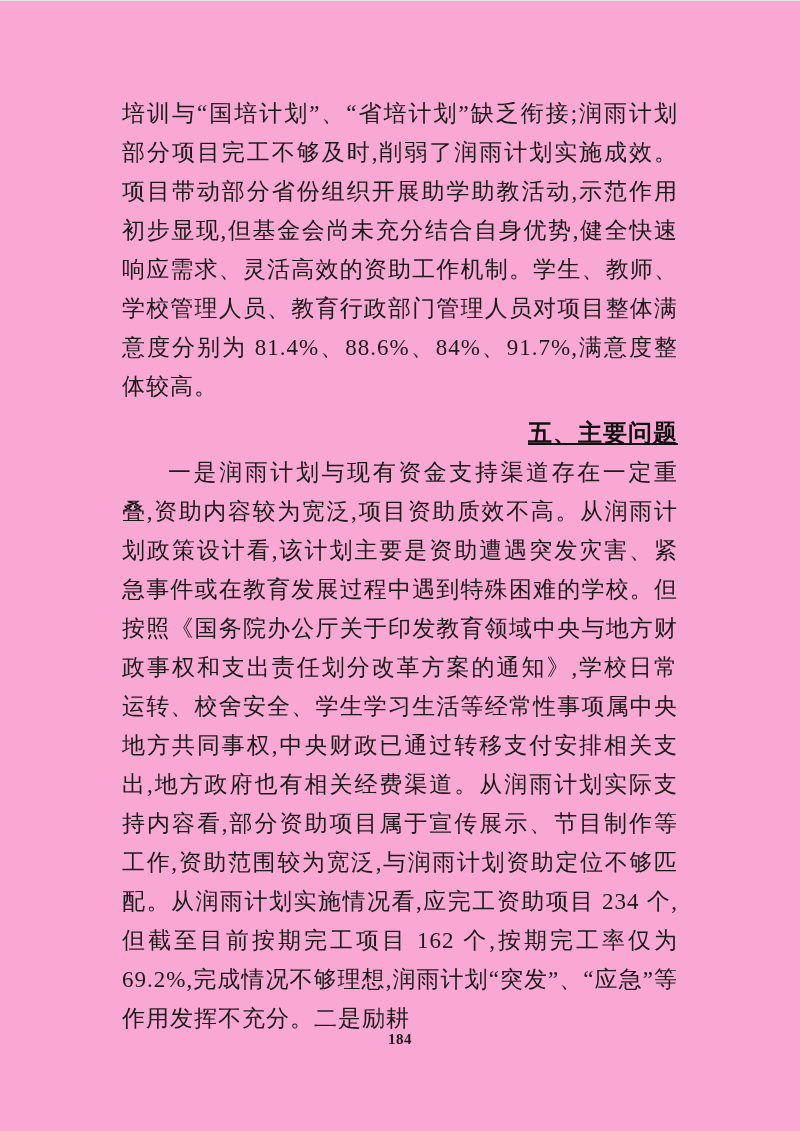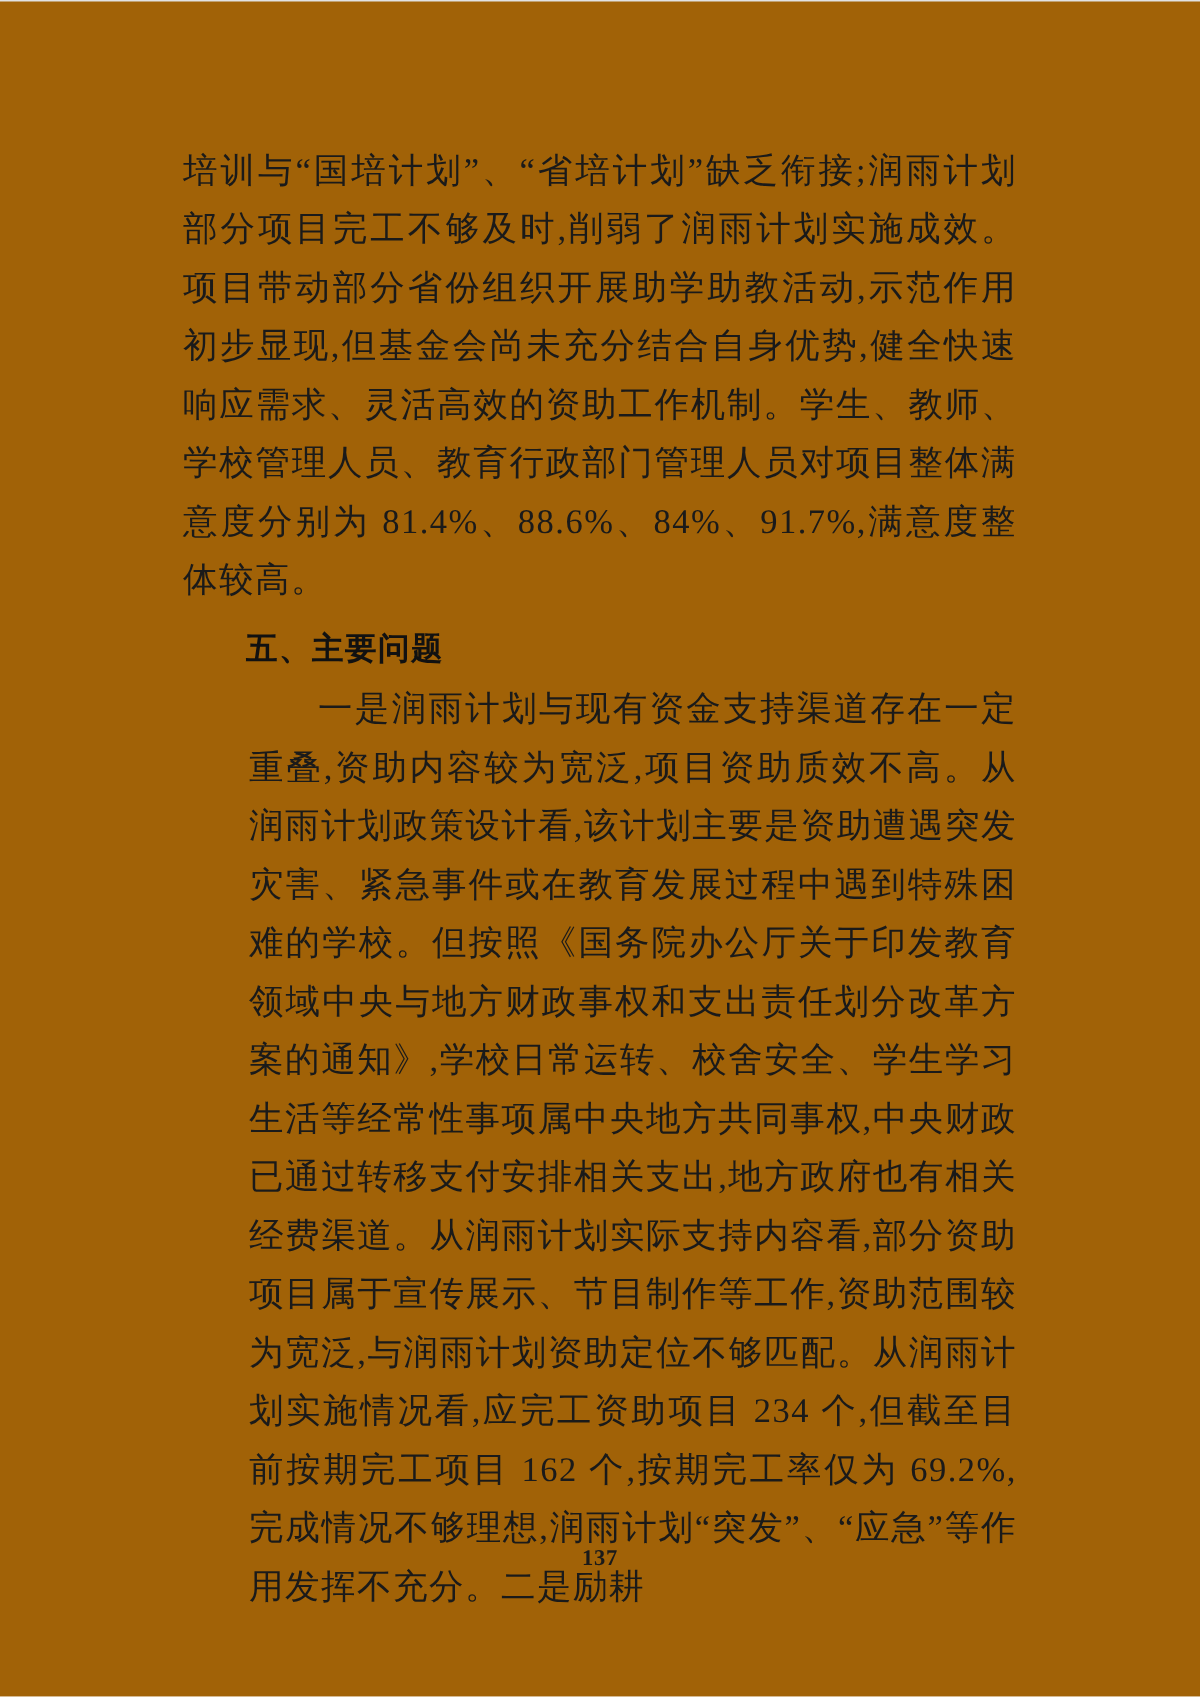--- a/index.html
+++ b/index.html
@@ -4,21 +4,21 @@
 <style>
   html, body {
     margin: 0;
     padding: 0;
     background: #ffffff;
   }
   .page {
     position: relative;
     width: 800px;
     height: 1131px;
-    background: #a16207;
+    background: #f9a8d4;
     border-top: 1px solid #e2e2e2;
     box-sizing: border-box;
     font-family: "Liberation Serif", "DejaVu Serif", serif;
     color: #1a1a1a;
     overflow: hidden;
   }
   .text-block {
     position: absolute;
     left: 122px;
     width: 556px;
@@ -28,31 +28,32 @@
     margin: 0;
     font-size: 23px;
     line-height: 39px;
     letter-spacing: 1px;
     text-align: justify;
     text-justify: inter-ideograph;
     text-justify: inter-character;
     word-break: normal;
   }
   .para.no-indent { text-indent: 0; }
-  .para.indent { text-indent: 2em; margin-left: 44px; }
+  .para.indent { text-indent: 2em; }
   .heading {
     margin: 7px 0 1px 0;
     font-family: "Liberation Sans", "DejaVu Sans", sans-serif;
     font-weight: 700;
-    font-size: 21px;
+    font-size: 24px;
     line-height: 39px;
     letter-spacing: 1px;
     text-indent: 2em;
-    text-align: left;
+    text-align: right;
     color: #111111;
+    text-decoration: underline;
   }
   .subheading {
     margin: 0;
     font-weight: 700;
     font-size: 23px;
     line-height: 39px;
     letter-spacing: 1px;
     text-indent: 2em;
     text-align: justify;
     text-justify: inter-ideograph;
@@ -73,14 +74,14 @@
 </style>
 </head>
 <body>
 
 <div class="page">
   <div class="text-block">
     <p class="para no-indent">培训与“国培计划”、“省培计划”缺乏衔接;润雨计划部分项目完工不够及时,削弱了润雨计划实施成效。项目带动部分省份组织开展助学助教活动,示范作用初步显现,但基金会尚未充分结合自身优势,健全快速响应需求、灵活高效的资助工作机制。学生、教师、学校管理人员、教育行政部门管理人员对项目整体满意度分别为 81.4%、88.6%、84%、91.7%,满意度整体较高。</p>
     <h2 class="heading">五、主要问题</h2>
     <p class="para indent">一是润雨计划与现有资金支持渠道存在一定重叠,资助内容较为宽泛,项目资助质效不高。从润雨计划政策设计看,该计划主要是资助遭遇突发灾害、紧急事件或在教育发展过程中遇到特殊困难的学校。但按照《国务院办公厅关于印发教育领域中央与地方财政事权和支出责任划分改革方案的通知》,学校日常运转、校舍安全、学生学习生活等经常性事项属中央地方共同事权,中央财政已通过转移支付安排相关支出,地方政府也有相关经费渠道。从润雨计划实际支持内容看,部分资助项目属于宣传展示、节目制作等工作,资助范围较为宽泛,与润雨计划资助定位不够匹配。从润雨计划实施情况看,应完工资助项目 234 个,但截至目前按期完工项目 162 个,按期完工率仅为 69.2%,完成情况不够理想,润雨计划“突发”、“应急”等作用发挥不充分。二是励耕</p>
   </div>
-  <div class="page-number">137</div>
+  <div class="page-number">184</div>
 </div>
 
 </body></html>

